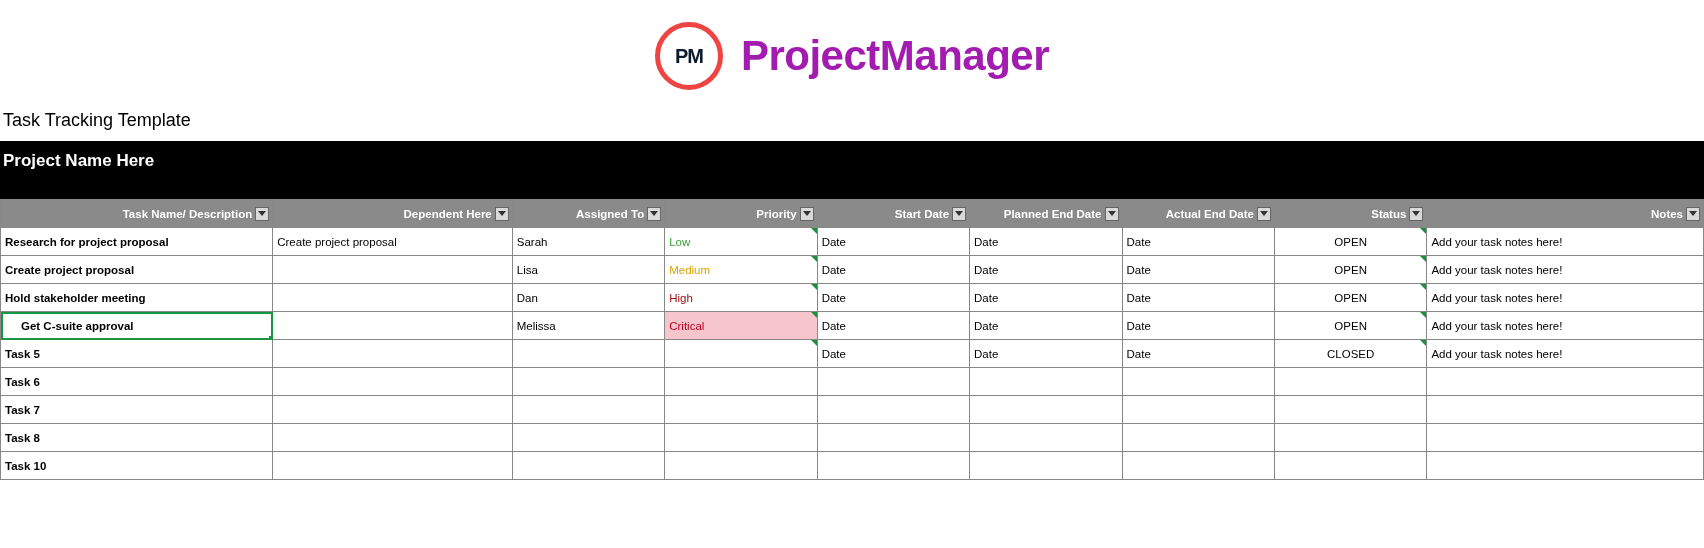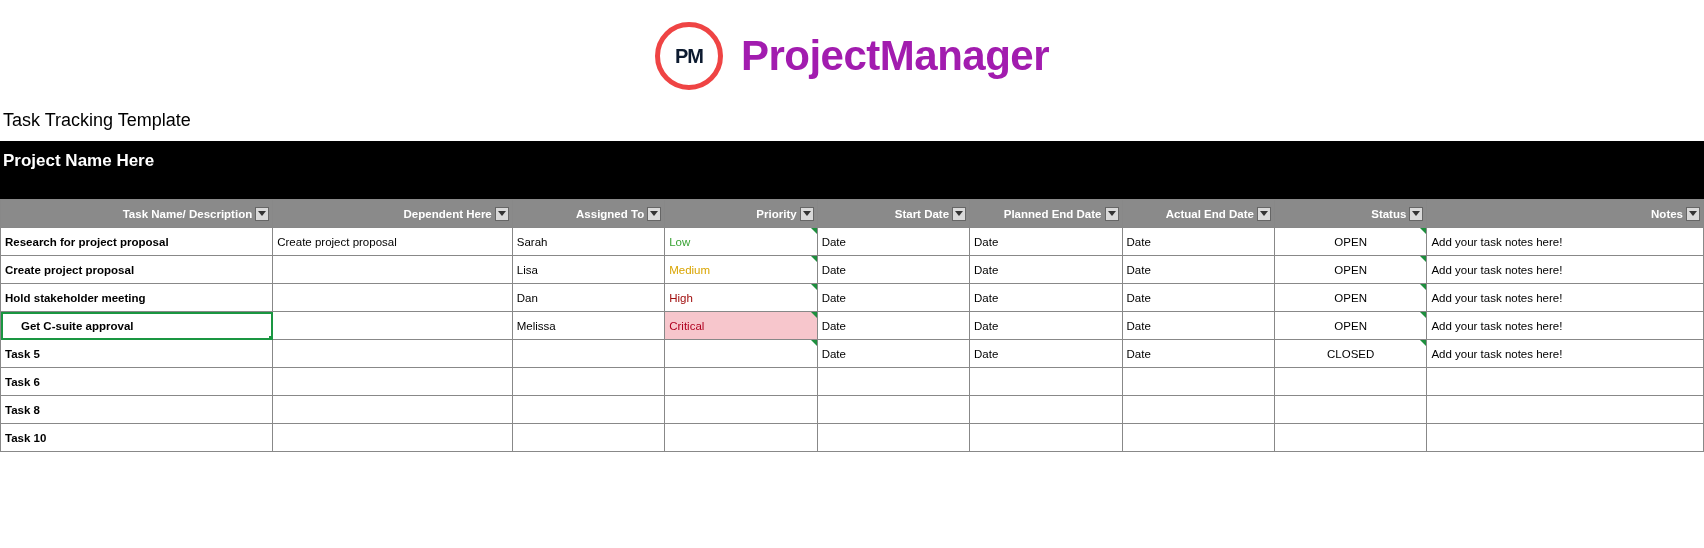--- a/index.html
+++ b/index.html
@@ -213,20 +213,31 @@
         <td></td>
         <td></td>
         <td class="rel "></td>
         <td></td>
         <td></td>
         <td></td>
         <td class="center rel"></td>
         <td></td>
       </tr>
       <tr>
+        <td class="taskname rel ">Task 7</td>
+        <td></td>
+        <td></td>
+        <td class="rel "></td>
+        <td></td>
+        <td></td>
+        <td></td>
+        <td class="center rel"></td>
+        <td></td>
+      </tr>
+      <tr>
         <td class="taskname rel ">Task 8</td>
         <td></td>
         <td></td>
         <td class="rel "></td>
         <td></td>
         <td></td>
         <td></td>
         <td class="center rel"></td>
         <td></td>
       </tr>

